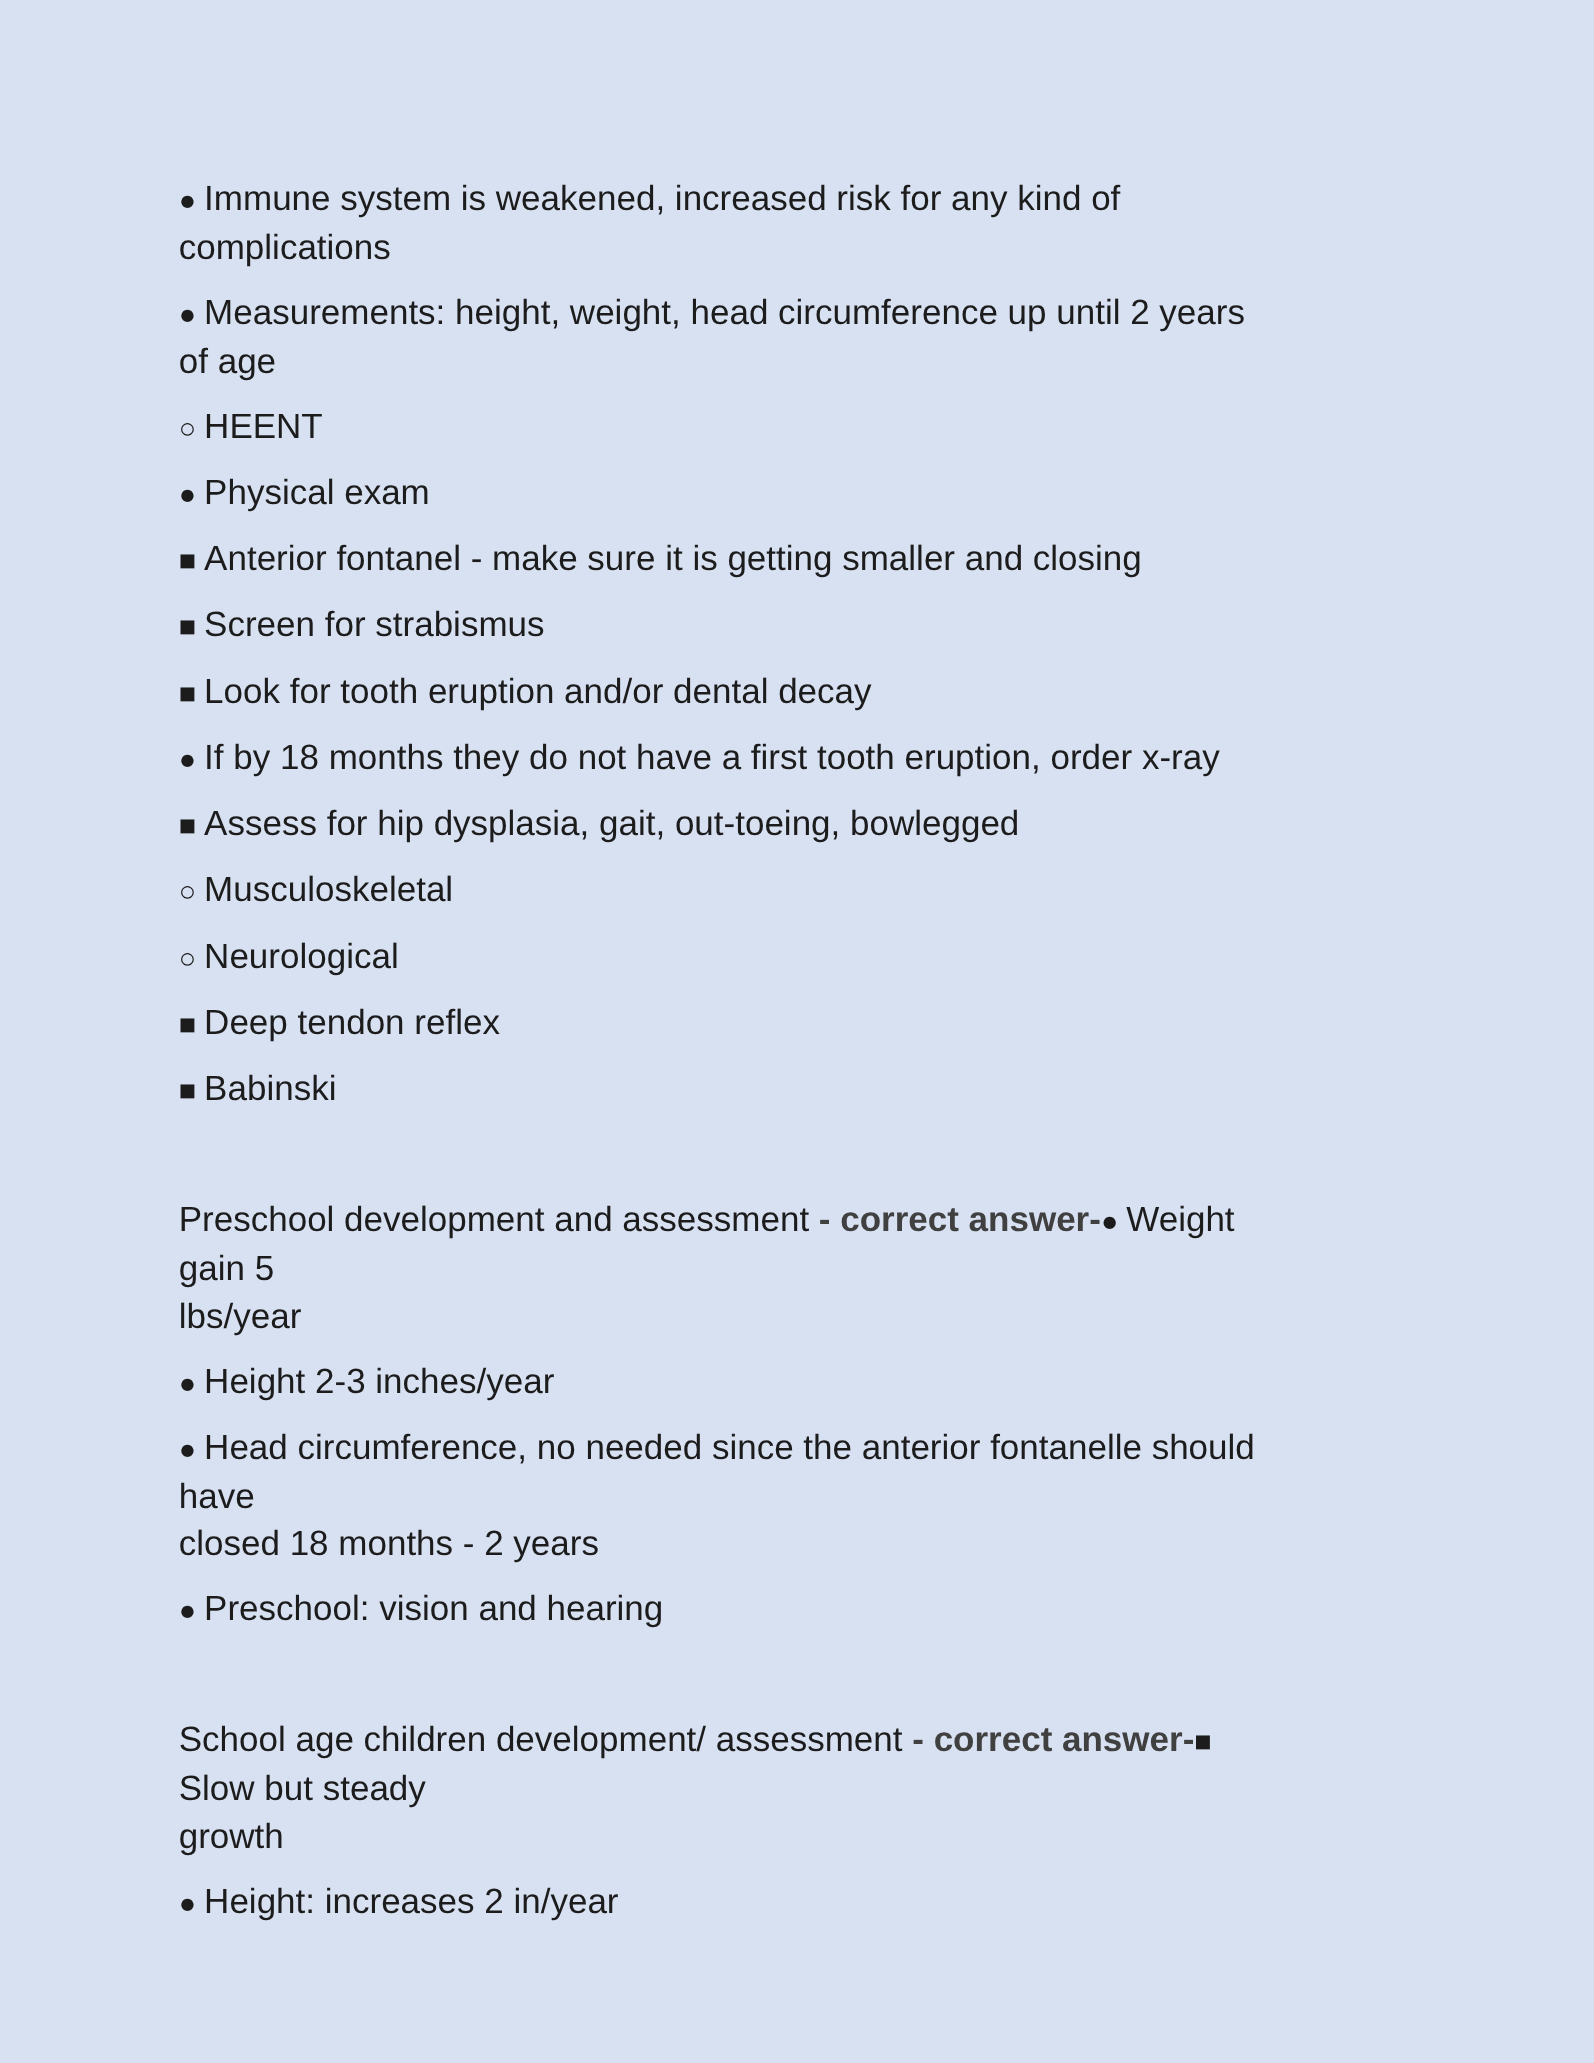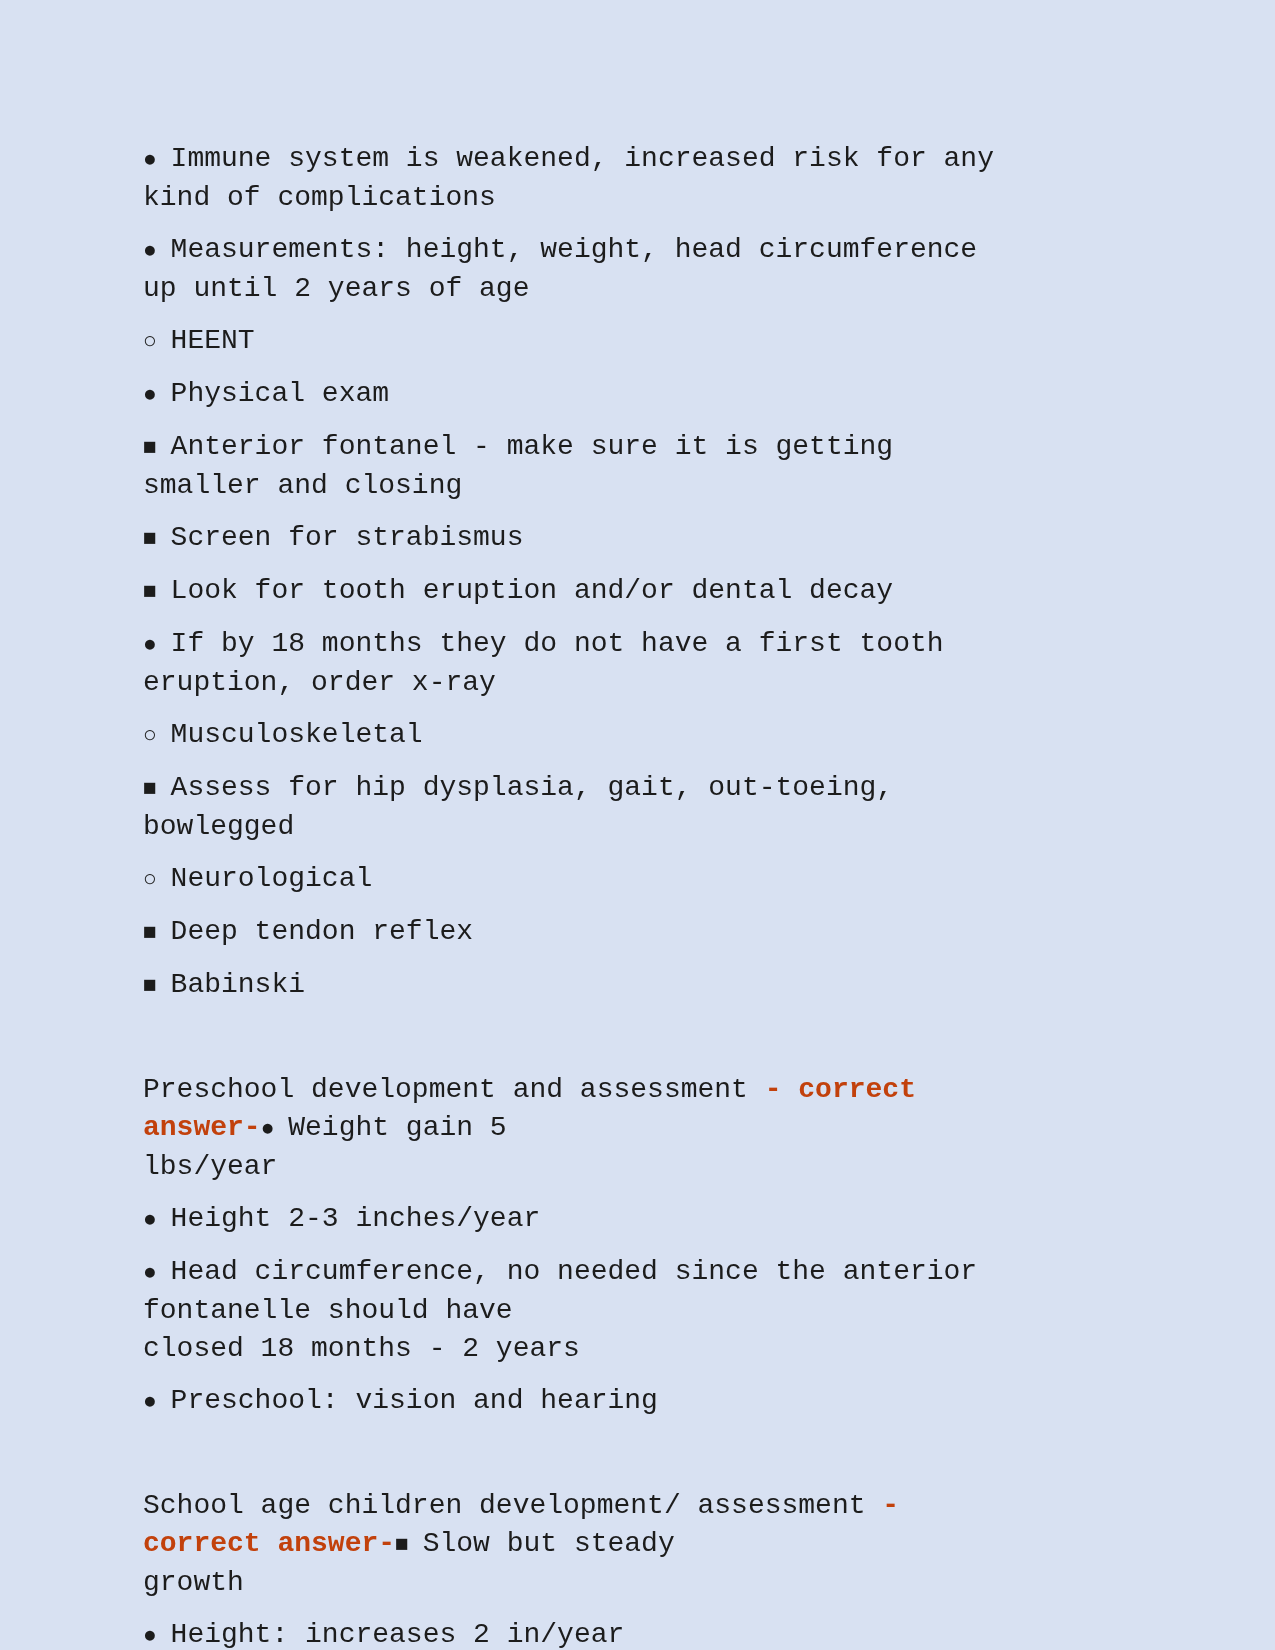--- a/index.html
+++ b/index.html
@@ -7,56 +7,56 @@
     padding: 0;
     background: #d8e1f2;
   }
   .page {
     position: relative;
     width: 1138px;
     height: 1650px;
     background: #d8e1f2;
     box-sizing: border-box;
     padding: 140px 115px 0 143px;
-    font-family: Liberation Mono, monospace;
+    font-family: Liberation Sans, sans-serif;
     font-size: 28px;
     line-height: 38px;
     color: #1c1c1c;
     overflow: hidden;
   }
   p.line {
     margin: 0 0 14px 0;
     white-space: pre-wrap;
   }
   .marker {
     font-size: 23px;
   }
   .red {
-    color: #c2410c;
+    color: #404040;
     font-weight: bold;
   }
   .spacer {
     height: 52px;
   }
 </style>
 </head>
 <body>
 
 <div class="page">
 
   <p class="line"><span class="marker">● </span><span>Immune system is weakened, increased risk for any kind of complications</span></p>
   <p class="line"><span class="marker">● </span><span>Measurements: height, weight, head circumference up until 2 years of age</span></p>
   <p class="line"><span class="marker">○ </span><span>HEENT</span></p>
   <p class="line"><span class="marker">● </span><span>Physical exam</span></p>
   <p class="line"><span class="marker">■ </span><span>Anterior fontanel - make sure it is getting smaller and closing</span></p>
   <p class="line"><span class="marker">■ </span><span>Screen for strabismus</span></p>
   <p class="line"><span class="marker">■ </span><span>Look for tooth eruption and/or dental decay</span></p>
   <p class="line"><span class="marker">● </span><span>If by 18 months they do not have a first tooth eruption, order x-ray</span></p>
+  <p class="line"><span class="marker">■ </span><span>Assess for hip dysplasia, gait, out-toeing, bowlegged</span></p>
   <p class="line"><span class="marker">○ </span><span>Musculoskeletal</span></p>
-  <p class="line"><span class="marker">■ </span><span>Assess for hip dysplasia, gait, out-toeing, bowlegged</span></p>
   <p class="line"><span class="marker">○ </span><span>Neurological</span></p>
   <p class="line"><span class="marker">■ </span><span>Deep tendon reflex</span></p>
   <p class="line"><span class="marker">■ </span><span>Babinski</span></p>
 
   <div class="spacer"></div>
 
   <p class="line"><span>Preschool development and assessment </span><span class="red">- correct answer-</span><span class="marker">● </span><span>Weight gain 5
 lbs/year</span></p>
 
   <p class="line"><span class="marker">● </span><span>Height 2-3 inches/year</span></p>

